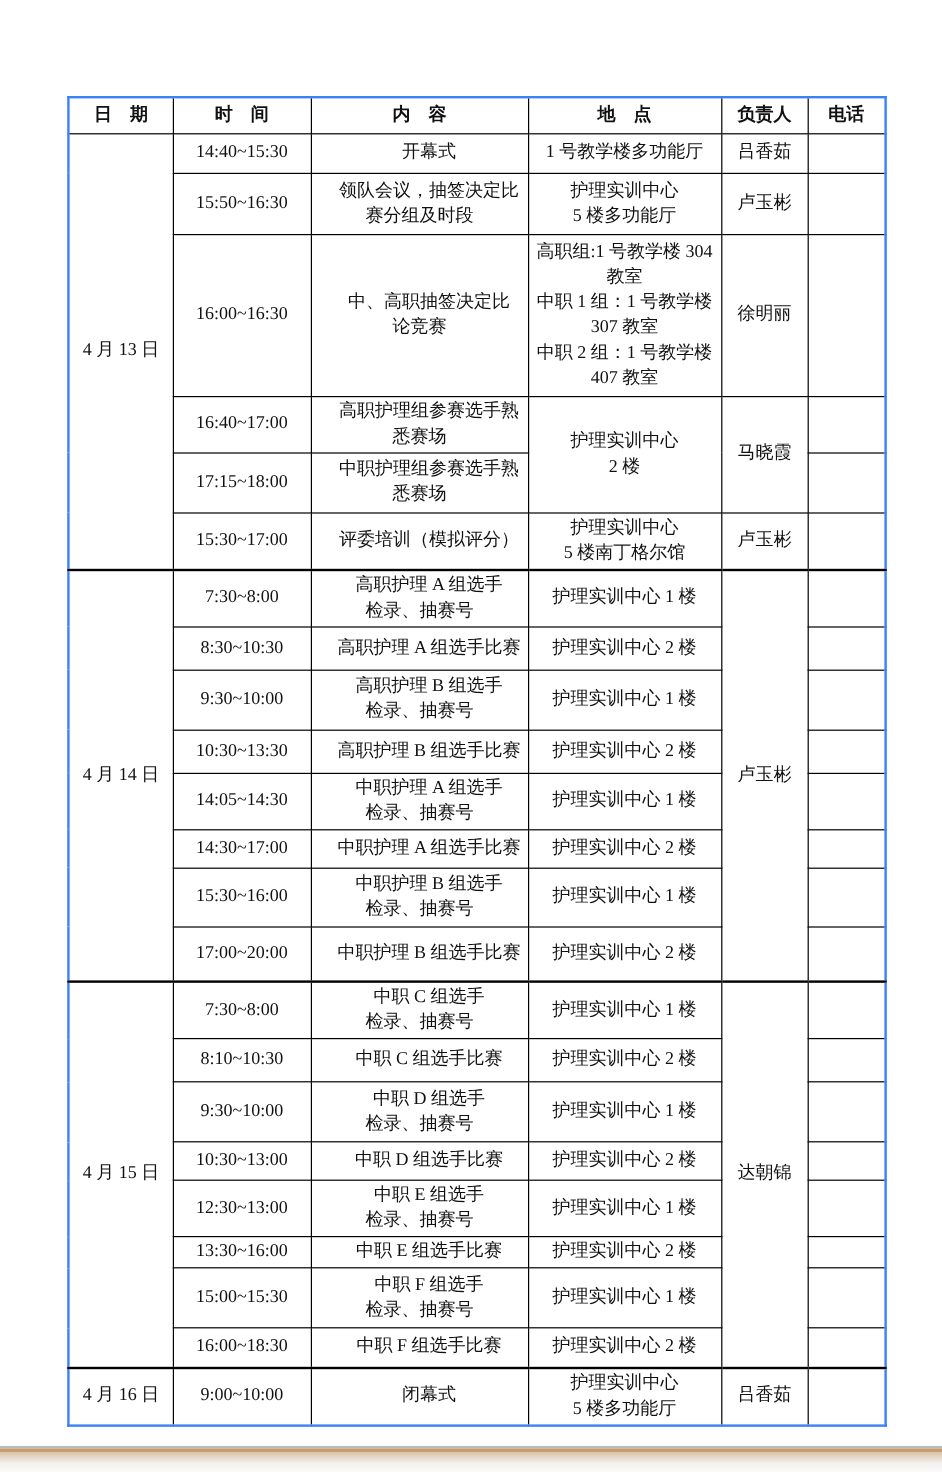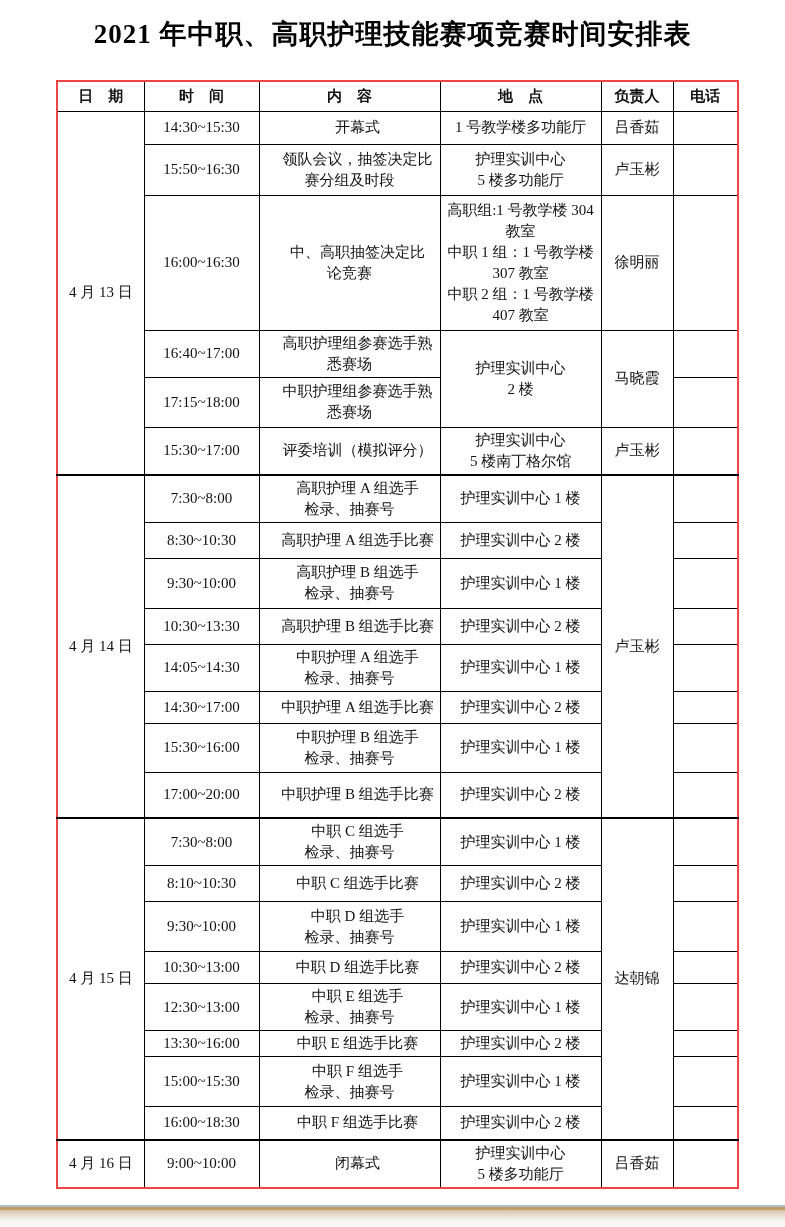--- a/index.html
+++ b/index.html
@@ -18,21 +18,21 @@
     text-align:center;
     font-size:27px; font-weight:bold;
     letter-spacing:1px;
     color:#000;
   }
   table.schedule {
     position:absolute; top:80px; left:56px;
     border-collapse:collapse;
     table-layout:fixed;
     width:681px;
-    border:2px solid #ef4444;
+    border:2px solid #3b82f6;
   }
   .schedule th, .schedule td {
     border:1px solid #000;
     text-align:center;
     vertical-align:middle;
     font-size:15px;
     line-height:21px;
     padding:2px 3px;
     overflow:hidden;
   }
@@ -44,21 +44,20 @@
   .edge-blue { position:absolute; left:0; top:1205px; width:100%; height:2px; background:#adbfc5; }
   .edge-tan  { position:absolute; left:0; top:1207px; width:100%; height:3px; background:#c79d6e; }
   .edge-fade { position:absolute; left:0; top:1210px; width:100%; height:17px;
                background:linear-gradient(#d9c3a8, #f3f1ee 55%, #fbfbfa); }
 </style>
 </head>
 <body>
 
 <div class="page">
 
-  <h1 class="title">2021 年中职、高职护理技能赛项竞赛时间安排表</h1>
 
   <table class="schedule">
     <colgroup>
       <col style="width:87px">
         <col style="width:115px">
         <col style="width:181px">
       <col style="width:161px">
         <col style="width:72px">
         <col style="width:65px">
     </colgroup>
@@ -68,21 +67,21 @@
       <th>日　期</th>
       <th>时　间</th>
       <th>内　容</th>
       <th>地　点</th>
       <th>负责人</th>
       <th>电话</th>
     </tr>
 
     <tr style="height:33px">
       <td rowspan="6">4 月 13 日</td>
-      <td>14:30~15:30</td>
+      <td>14:40~15:30</td>
       <td class="pre"><span class="b"></span><span>开幕式</span></td>
       <td class="pre">1 号教学楼多功能厅</td>
       <td>吕香茹</td>
       <td></td>
     </tr>
     <tr style="height:51px">
       <td>15:50~16:30</td>
       <td class="pre"><span class="b"></span><span>领队会议，抽签决定比
 赛分组及时段</span></td>
       <td class="pre">护理实训中心

